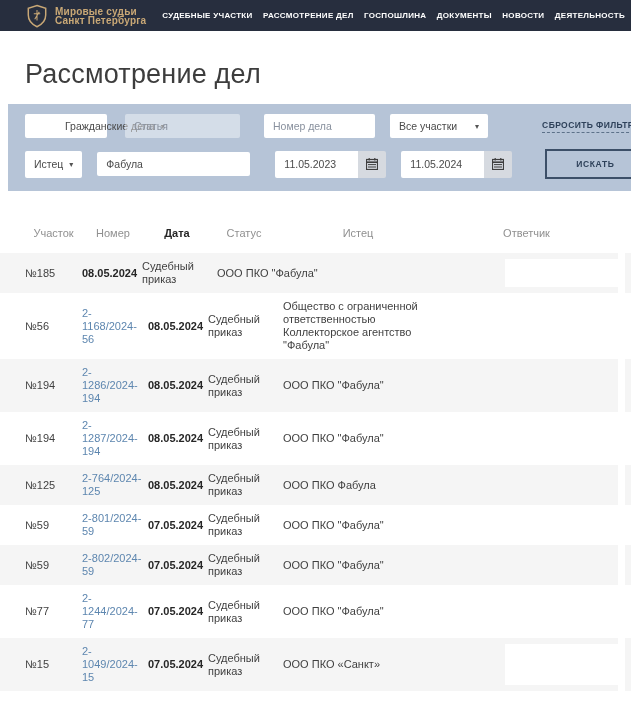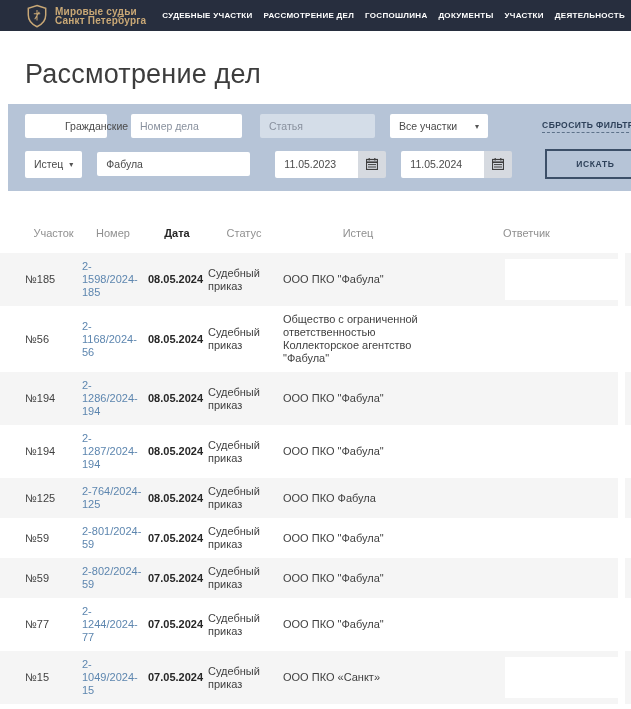--- a/index.html
+++ b/index.html
@@ -103,35 +103,35 @@
     <div class="brand-text">
       <div>Мировые судьи</div>
       <div>Санкт Петербурга</div>
     </div>
   </div>
   <div class="mainnav">
     <span class="nav-item">СУДЕБНЫЕ УЧАСТКИ</span>
     <span class="nav-item">РАССМОТРЕНИЕ ДЕЛ</span>
     <span class="nav-item">ГОСПОШЛИНА</span>
     <span class="nav-item">ДОКУМЕНТЫ</span>
-    <span class="nav-item">УЧАСТКИ</span>
+    <span class="nav-item">НОВОСТИ</span>
     <span class="nav-item">ДЕЯТЕЛЬНОСТЬ</span>
   </div>
 </div>
 
 <h1 class="page-title">Рассмотрение дел</h1>
 
 <div class="filter-panel">
   <div class="filter-row">
     <div class="ctrl select w-casetype">
       <span>Гражданские дела</span>
       <span class="caret">▾</span>
     </div>
+    <input class="ctrl input-muted w-article" placeholder="Статья" style="">
     <input class="ctrl w-casenum" placeholder="Номер дела" style="">
-    <input class="ctrl input-muted w-article" placeholder="Статья" style="">
     <div class="ctrl select w-precinct">
       <span>Все участки</span>
       <span class="caret">▾</span>
     </div>
     <button class="reset-btn">СБРОСИТЬ ФИЛЬТР</button>
   </div>
   <div class="filter-row">
     <div class="ctrl select w-role">
       <span>Истец</span>
       <span class="caret">▾</span>
@@ -172,21 +172,20 @@
     <div class="cell col-uchastok">Участок</div>
     <div class="cell col-nomer">Номер</div>
     <div class="cell col-data">Дата</div>
     <div class="cell col-status">Статус</div>
     <div class="cell col-istets">Истец</div>
     <div class="cell col-otvetchik">Ответчик</div>
   </div>
   <div>
       <div class="trow row-gray redacted">
     <div class="cell col-uchastok">№185</div>
-    <div class="cell col-nomer"><a class="case-link">2-1598/2024-185</a></div>
     <div class="cell col-data">08.05.2024</div>
     <div class="cell col-status">Судебный приказ</div>
     <div class="cell col-istets">ООО ПКО "Фабула"</div>
     <div class="cell col-otvetchik"></div>
     <div class="redaction"></div>
   </div>
       <div class="trow row-white">
     <div class="cell col-uchastok">№56</div>
     <div class="cell col-nomer"><a class="case-link">2-1168/2024-56</a></div>
     <div class="cell col-data">08.05.2024</div>

